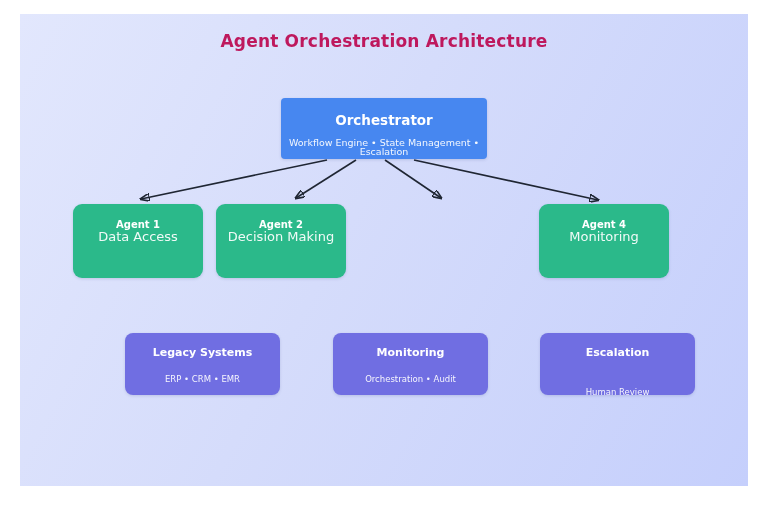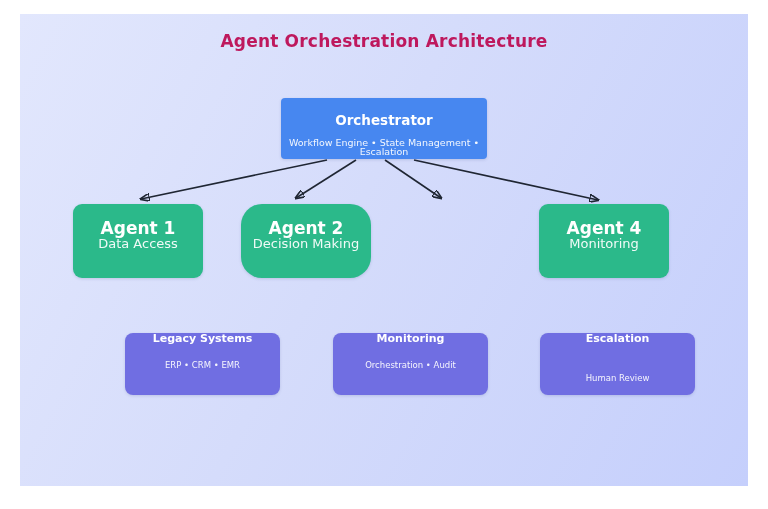--- a/index.html
+++ b/index.html
@@ -58,32 +58,33 @@
   .orchestrator .node-title { font-size: 13.5px; }
   .orchestrator .node-sub   { font-size: 9.5px; margin-top: 10px; }
 
   .agent {
     top: 204px;
     width: 130px; height: 74px;
     border-radius: 9px;
     background: #2bb98a;
     padding-top: 16px;
   }
-  .agent .node-title { font-size: 17px; }
+  .agent .node-title { font-size: 10px; }
   .agent .node-sub   { font-size: 13px; }
   .agent-1 { left: 73px; }
-  .agent-2 { left: 241px; border-radius: 21px; }
+  .agent-2 { left: 216px; }
   .agent-3 { left: 383px; }
   .agent-4 { left: 539px; }
 
   .system {
     top: 333px;
     width: 155px; height: 62px;
     border-radius: 8px;
     background: #706ee2;
+    padding-top: 14px;
   }
   .system .node-title { font-size: 11px; }
   .system .node-sub   { font-size: 8.5px; margin-top: 17px; }
   .system-1 { left: 125px; }
   .system-2 { left: 333px; }
   .system-3 { left: 540px; gap: 13px; }
 
   svg.arrows {
     position: absolute;
     left: 0; top: 0;

